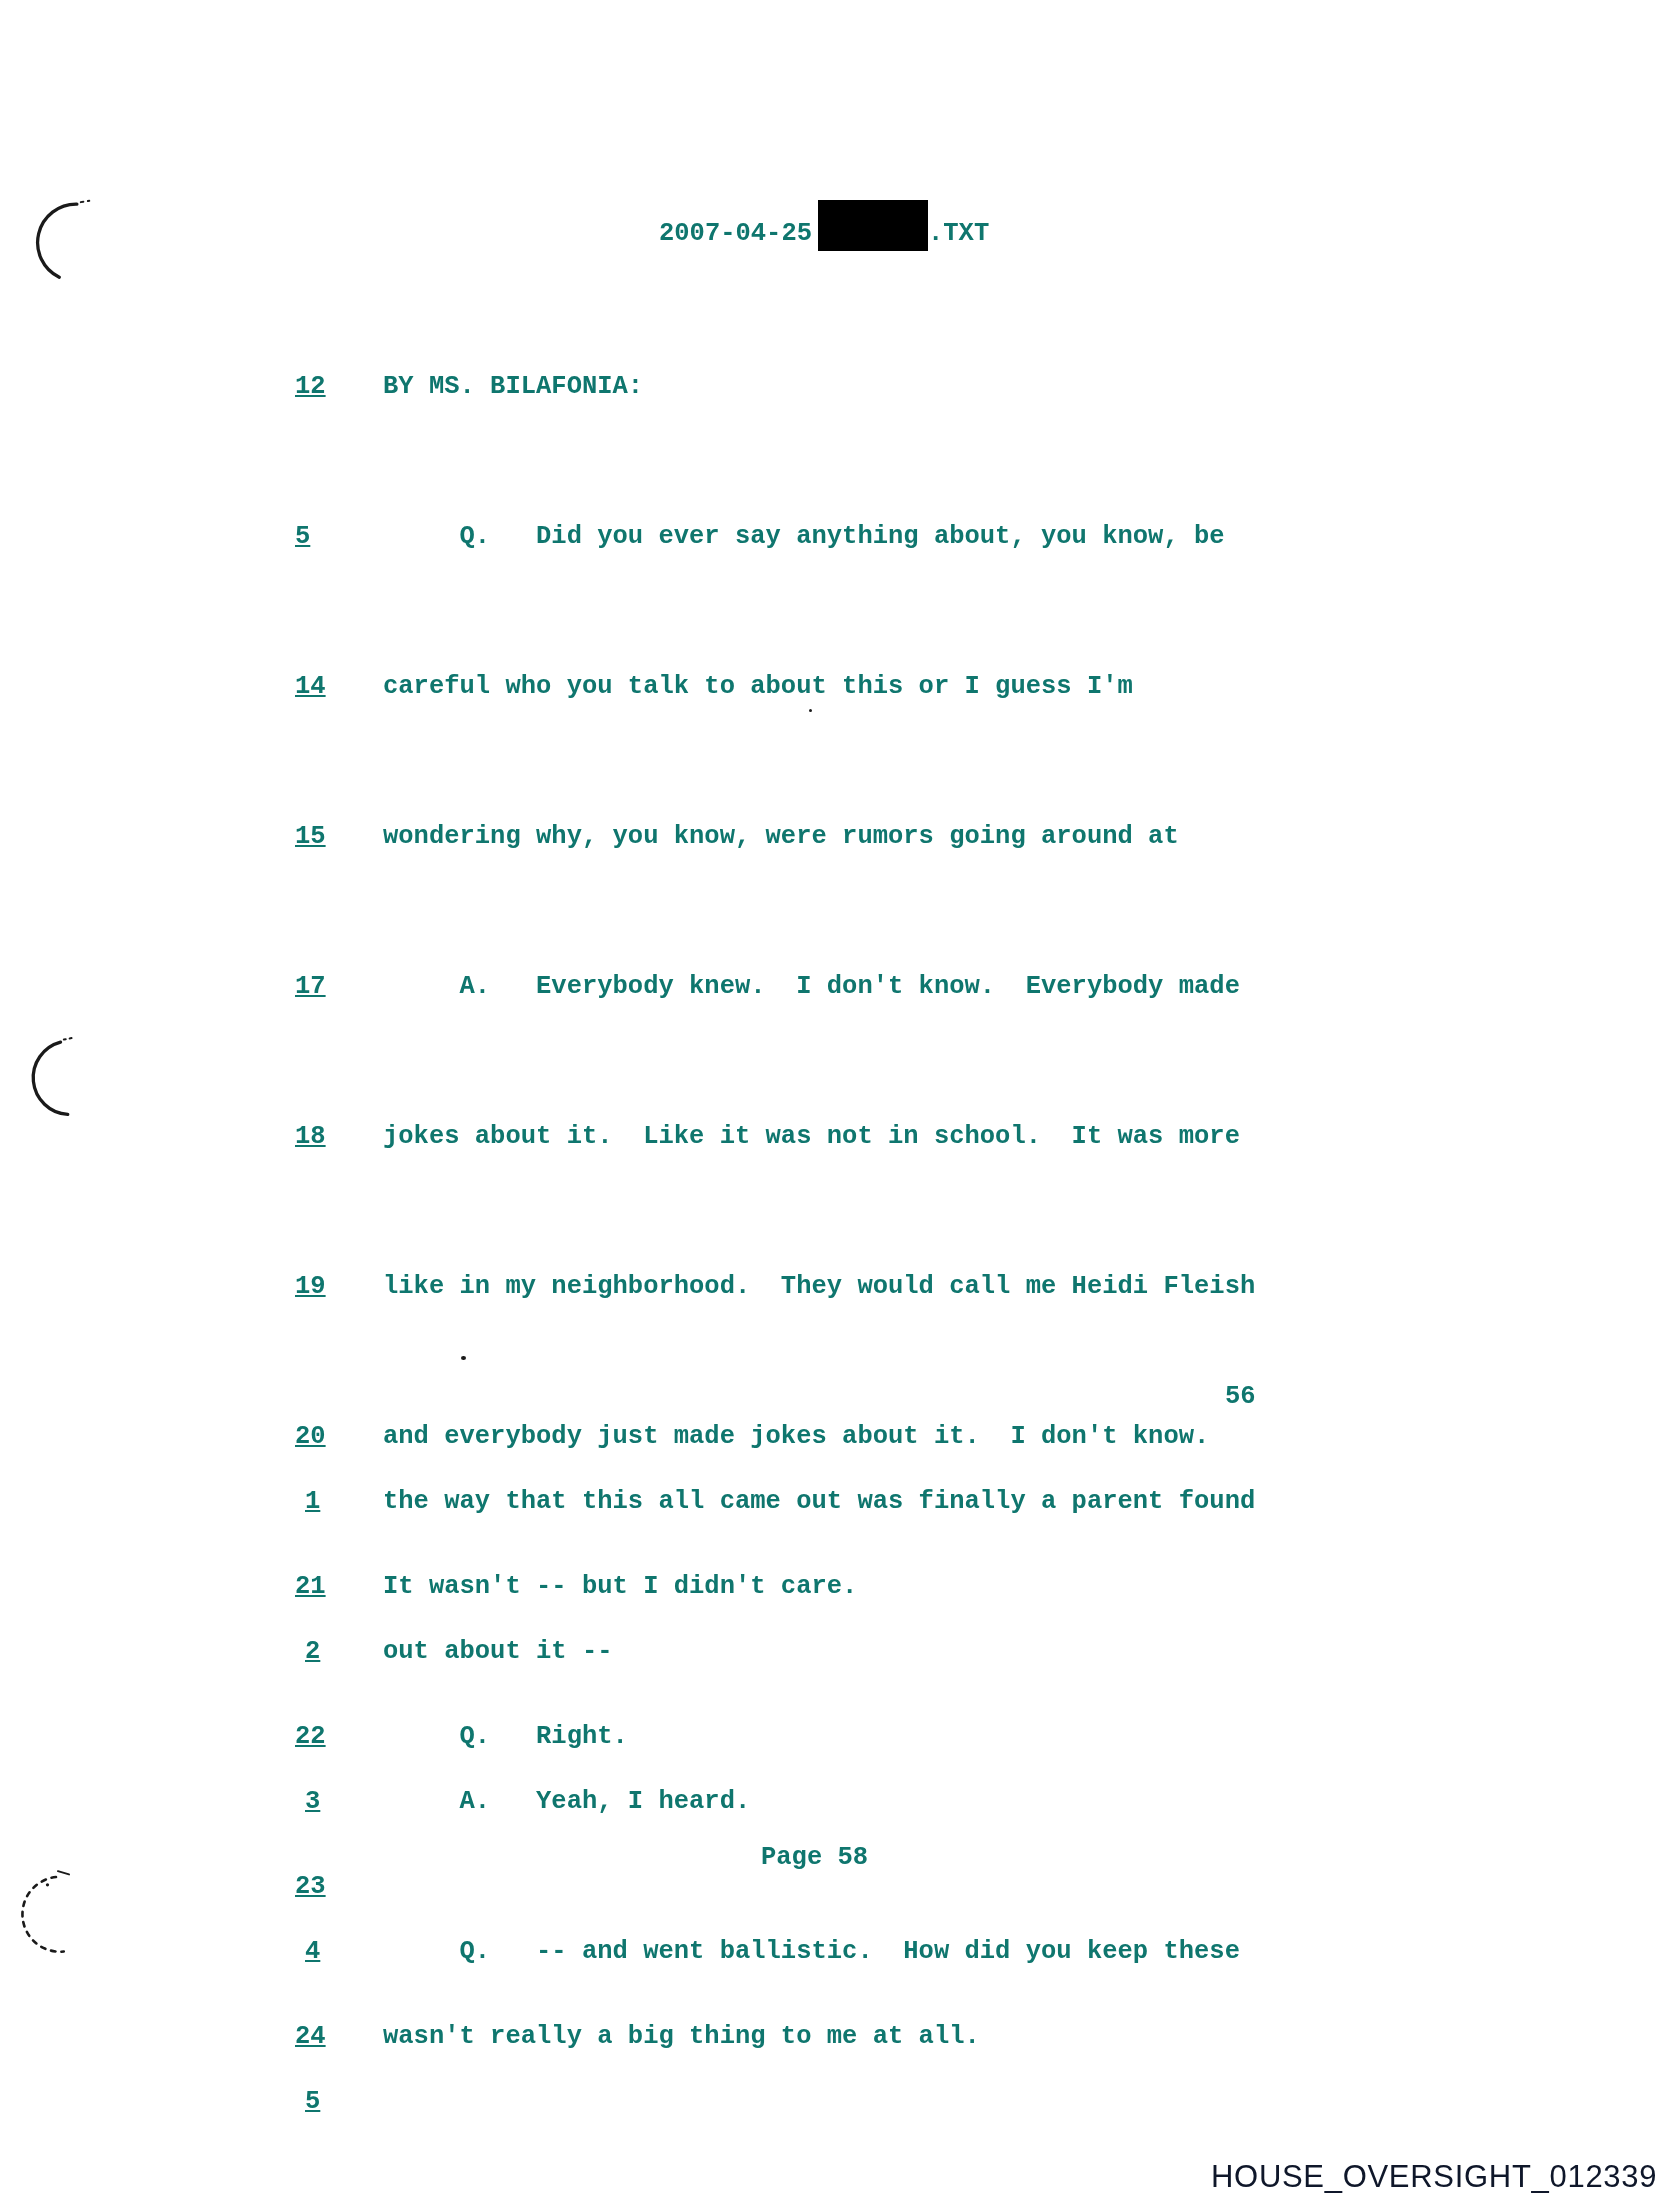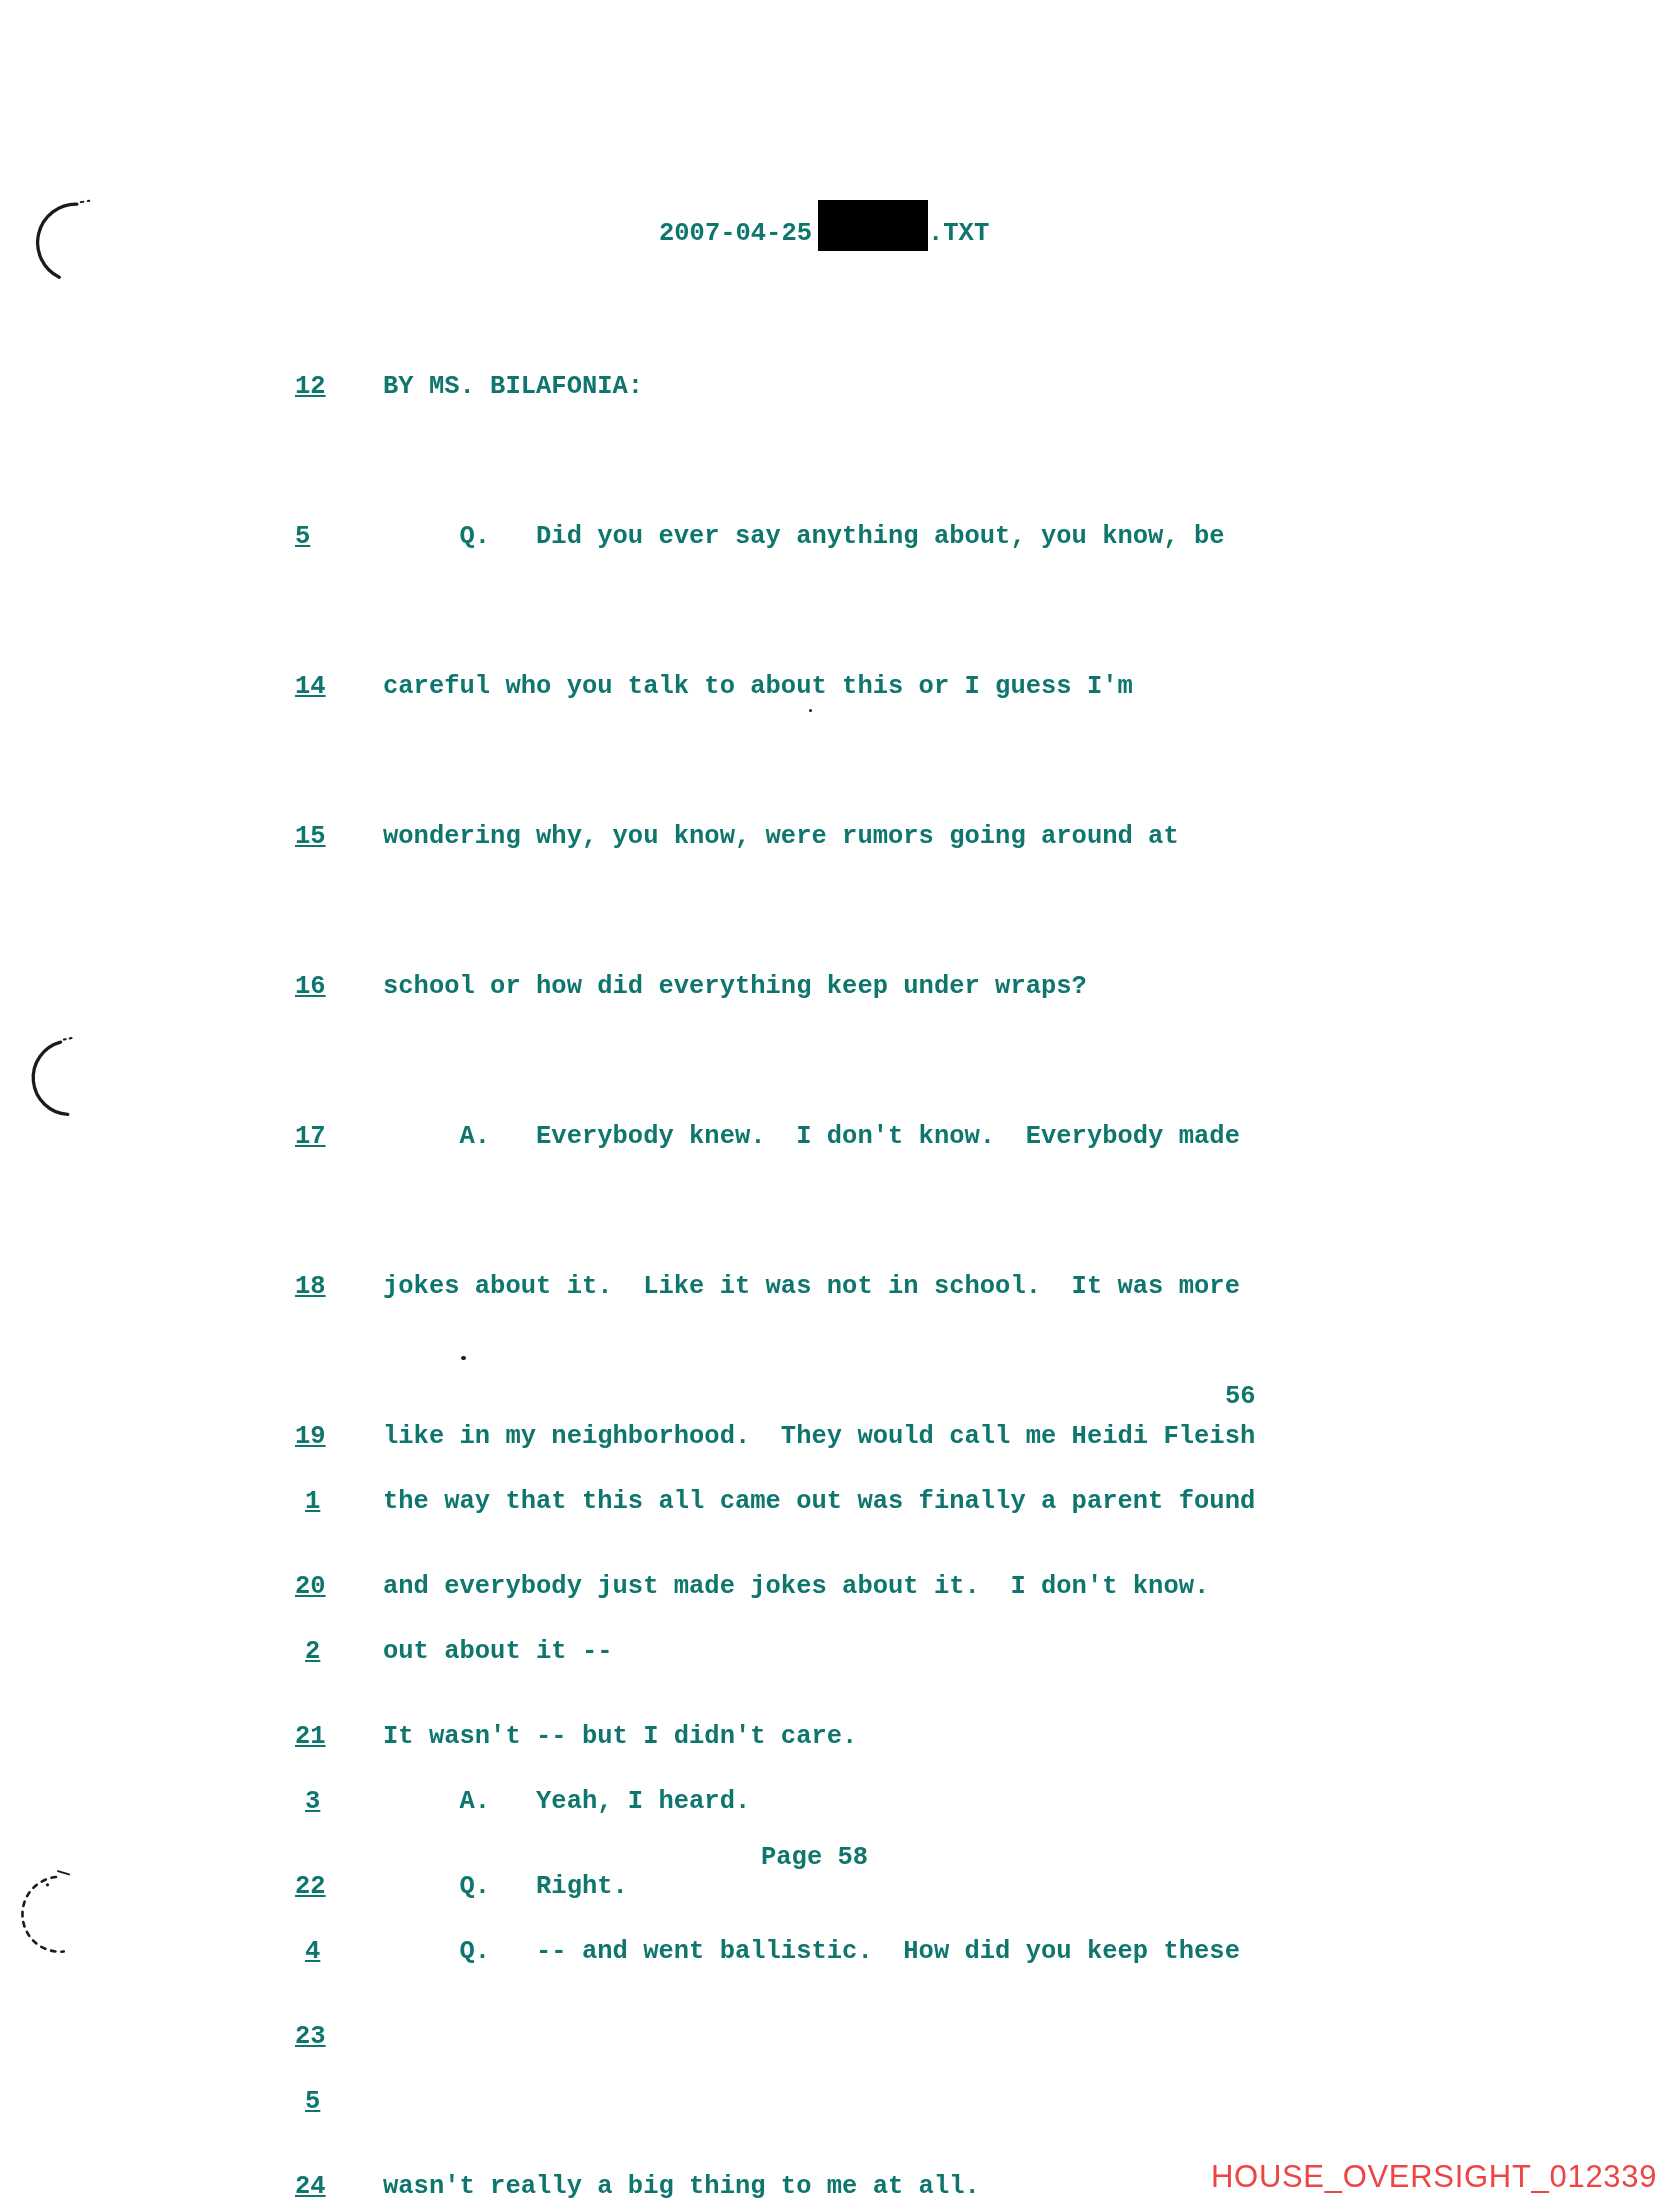--- a/index.html
+++ b/index.html
@@ -34,21 +34,21 @@
     margin-left: -7.9px;
   }
   .redaction { position: absolute; background: #000000; }
   .speck { position: absolute; background: #1a1a1a; border-radius: 50%; }
   .bates {
     position: absolute;
     font-family: "Liberation Sans", "DejaVu Sans", sans-serif;
     font-size: 31px;
     letter-spacing: 0.7px;
     line-height: 1;
-    color: #ef4444;
+    color: #0f172a;
     white-space: pre;
   }
   svg.arc { position: absolute; overflow: visible; }
 </style>
 </head>
 <body>
 
 <svg class="arc" style="left:23px; top:193px;" width="79" height="98" viewBox="0 0 120 150">
   <path d="M 82 17 A 59 59 0 0 0 55 129" fill="none" stroke="#1a1a1a" stroke-width="5" stroke-linecap="round"></path>
   <path d="M 88 14 L 101 12" fill="none" stroke="#1a1a1a" stroke-width="3" stroke-linecap="round" stroke-dasharray="4 7"></path>
@@ -65,21 +65,20 @@
 
 <span class="mono abs" style="left:659px; top:209px;">2007-04-25</span>
 <div class="redaction" style="left:818px; top:200px; width:110px; height:51px;"></div>
 <span class="mono abs" style="left:928px; top:209px;">.TXT</span>
 
 <div class="tblock mono block-a" style="top:262px;">
   <div class="trow"><span class="lnum">12</span><span class="ltext"><span>BY MS. BILAFONIA:</span><span class="hlseg"></span></span></div>
   <div class="trow"><span class="lnum">5</span><span class="ltext"><span>     Q.   Did you ever say anything about, you know, be</span><span class="hlseg"></span></span></div>
   <div class="trow"><span class="lnum">14</span><span class="ltext"><span>careful who you talk to about this or I guess I'm</span><span class="hlseg"></span></span></div>
   <div class="trow"><span class="lnum">15</span><span class="ltext"><span>wondering why, you know, were rumors going around at</span><span class="hlseg"></span></span></div>
-  <div class="trow"><span class="lnum">16</span><span class="ltext"><span>school or how did everything keep under wraps?</span><span class="hlseg"></span></span></div>
   <div class="trow"><span class="lnum">17</span><span class="ltext"><span>     A.   Everybody knew.  I don't know.  Everybody made</span><span class="hlseg"></span></span></div>
   <div class="trow"><span class="lnum">18</span><span class="ltext"><span>jokes about it.  Like it was not in school.  It was more</span><span class="hlseg"></span></span></div>
   <div class="trow"><span class="lnum">19</span><span class="ltext"><span>like in my neighborhood.  They would call me Heidi Fleish</span><span class="hlseg"></span></span></div>
   <div class="trow"><span class="lnum">20</span><span class="ltext"><span>and everybody just made jokes about it.  I don't know.</span><span class="hlseg"></span></span></div>
   <div class="trow"><span class="lnum">21</span><span class="ltext"><span>It wasn't -- but I didn't care.</span><span class="hlseg"></span></span></div>
   <div class="trow"><span class="lnum">22</span><span class="ltext"><span>     Q.   Right.</span><span class="hlseg"></span></span></div>
   <div class="trow"><span class="lnum">23</span></div>
   <div class="trow"><span class="lnum">24</span><span class="ltext"><span>wasn't really a big thing to me at all.</span><span class="hlseg"></span></span></div>
   
 </div>

